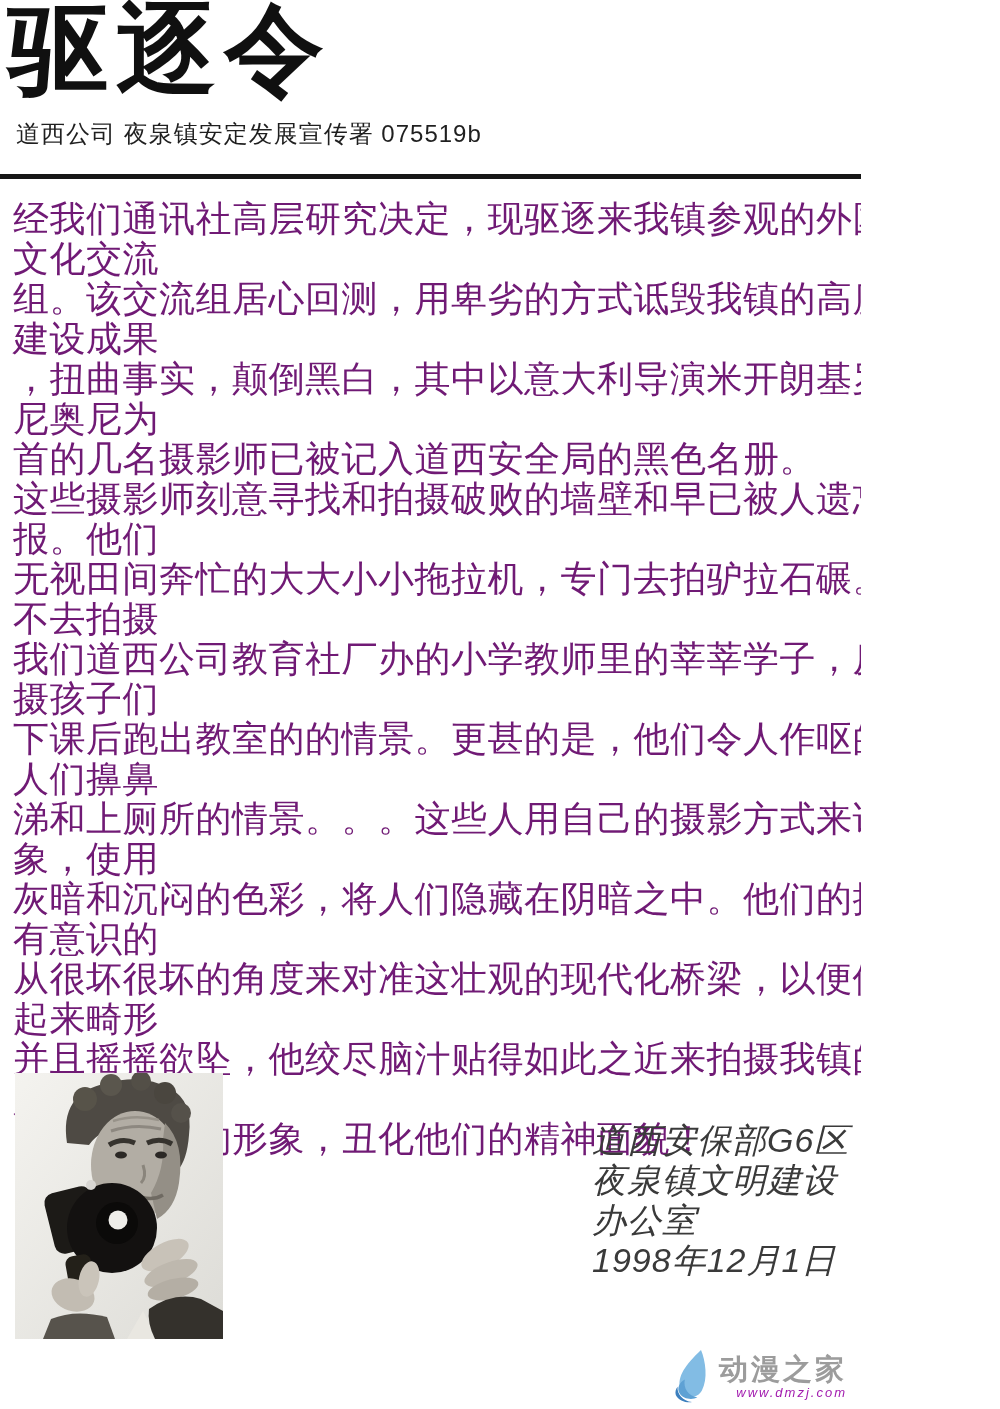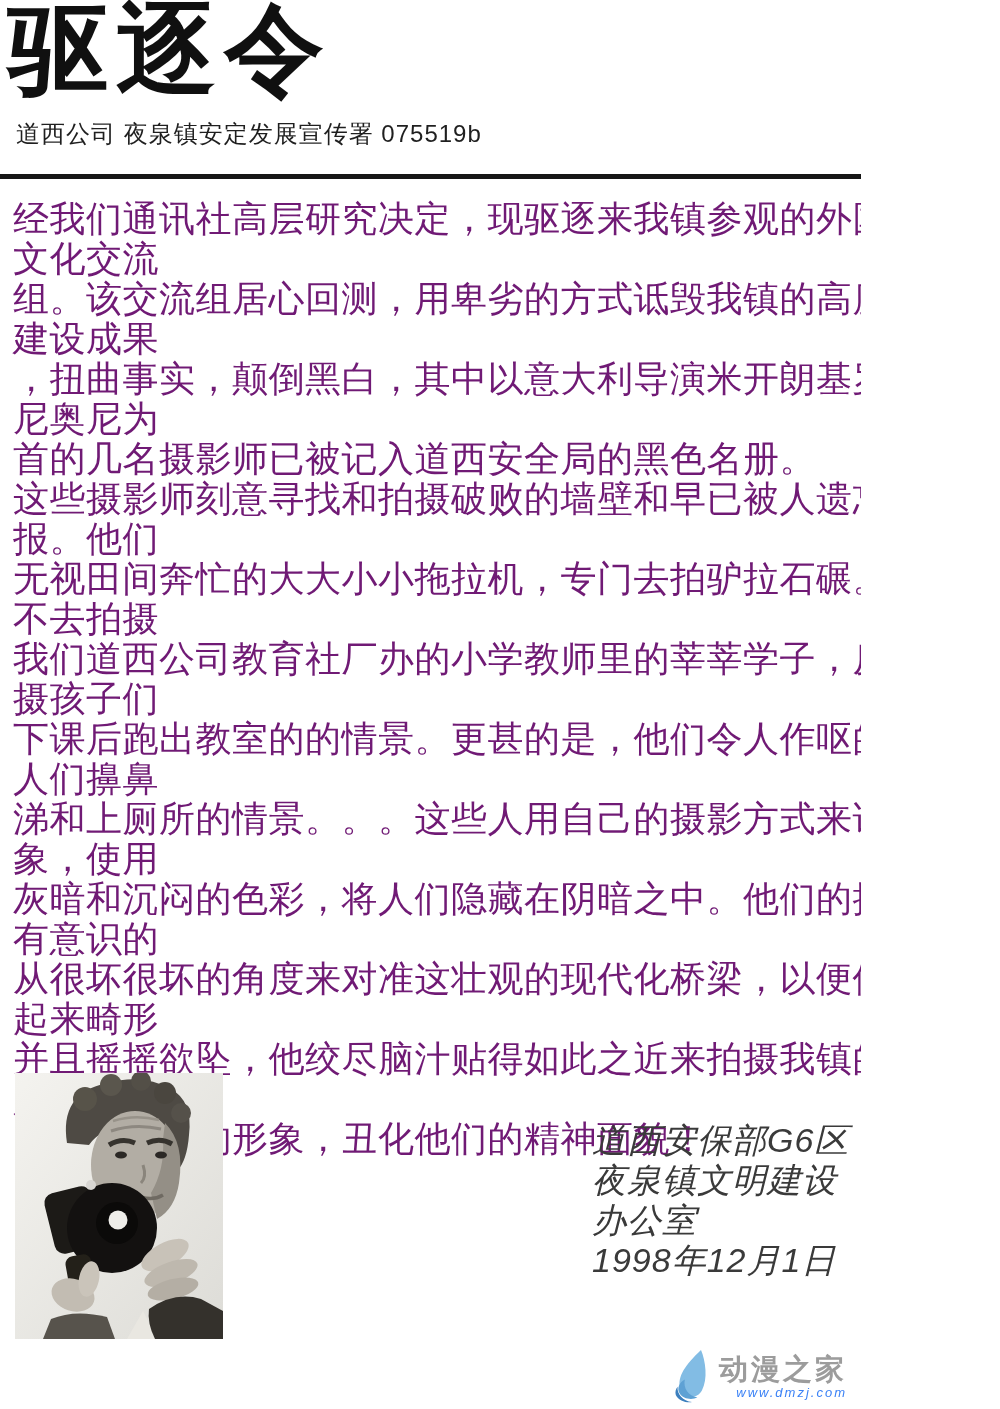--- a/index.html
+++ b/index.html
@@ -89,21 +89,21 @@
     line-height: 32px;
     font-weight: 700;
     letter-spacing: 3px;
     color: #9c9c9c;
   }
   .wm-url {
     font-size: 13px;
     line-height: 15px;
     letter-spacing: 2px;
     font-style: italic;
-    color: #3b82f6;
+    color: #a21caf;
   }
 </style>
 </head>
 <body>
 
 <div class="page">
 
   <h1 class="doc-title">驱逐令</h1>
 
   <div class="doc-subtitle">道西公司 夜泉镇安定发展宣传署 075519b</div>

